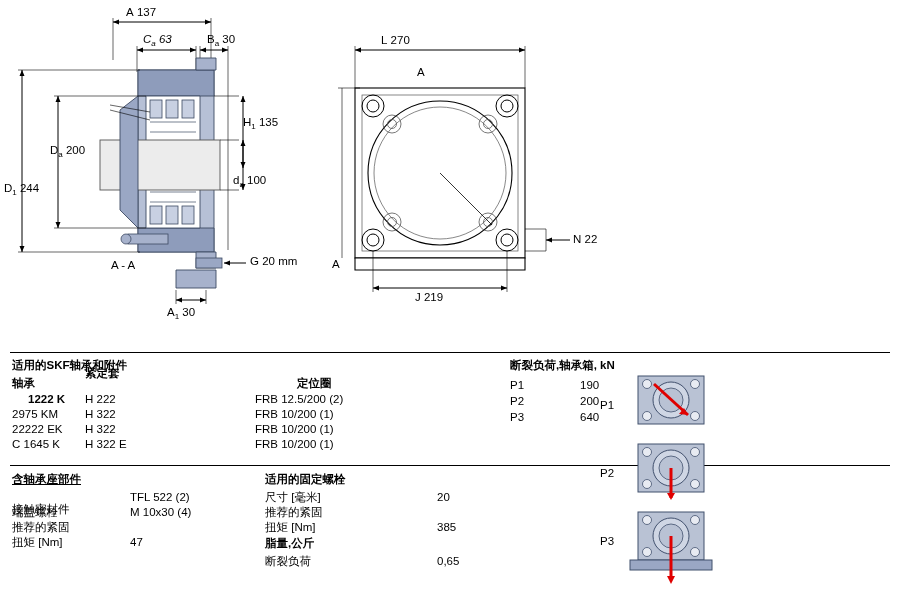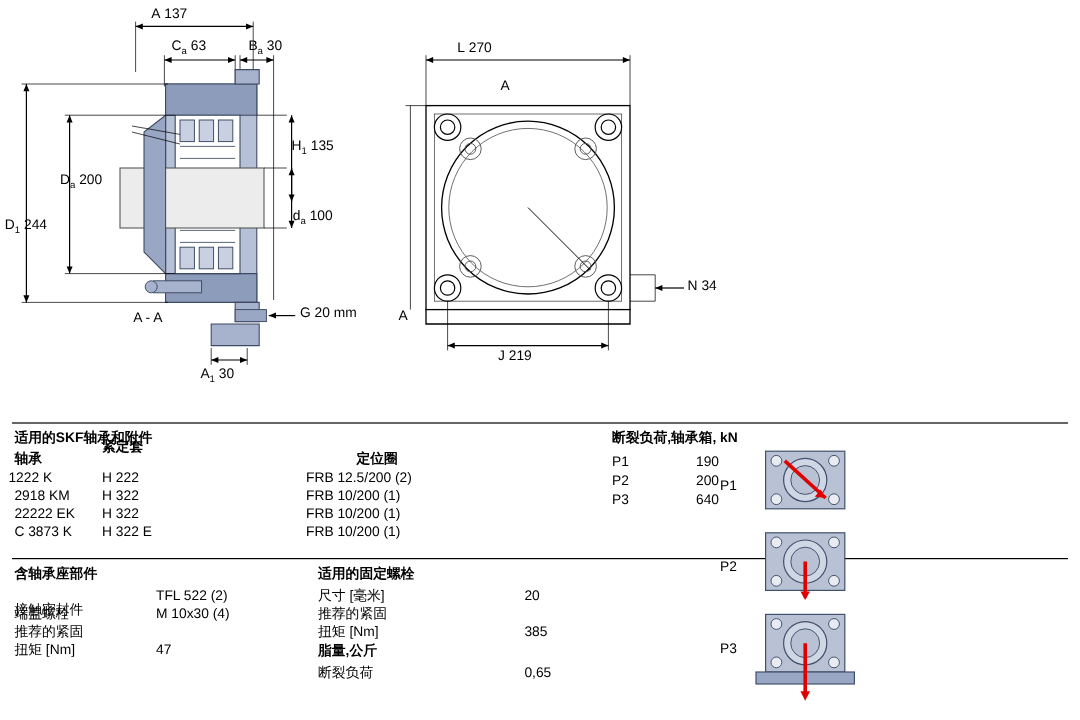--- a/index.html
+++ b/index.html
@@ -122,26 +122,26 @@
         <path d="M206 300 l-6 -2.5 v5 z" fill="#000" stroke="none"></path>
         <line x1="176" y1="290" x2="176" y2="304" stroke-width="0.6"></line>
         <line x1="206" y1="290" x2="206" y2="304" stroke-width="0.6"></line>
 
         <line x1="110" y1="105" x2="150" y2="112" stroke-width="0.6"></line>
         <line x1="110" y1="110" x2="150" y2="120" stroke-width="0.6"></line>
       </g>
     </svg>
 
     <div class="abs lbl" style="left:126px;top:6px;"><span>A</span>&nbsp;<span>137</span></div>
-    <div class="abs lbl" style="left:143px;top:33px;">C<span class="sub">a</span>&nbsp;<span>63</span></div>
+    <div class="abs lbl" style="left:143px;top:33px;font-style:italic;">C<span class="sub">a</span>&nbsp;<span>63</span></div>
     <div class="abs lbl" style="left:207px;top:33px;">B<span class="sub">a</span>&nbsp;<span>30</span></div>
     <div class="abs lbl" style="left:243px;top:116px;">H<span class="sub">1</span>&nbsp;<span>135</span></div>
     <div class="abs lbl" style="left:50px;top:144px;">D<span class="sub">a</span>&nbsp;<span>200</span></div>
     <div class="abs lbl" style="left:4px;top:182px;">D<span class="sub">1</span>&nbsp;<span>244</span></div>
-    <div class="abs lbl" style="left:244px;top:174px;">d<span class="sub">a</span>&nbsp;<span>100</span></div>
+    <div class="abs lbl" style="left:233px;top:174px;">d<span class="sub">a</span>&nbsp;<span>100</span></div>
     <div class="abs lbl" style="left:250px;top:255px;"><span>G</span>&nbsp;<span>20 mm</span></div>
     <div class="abs lbl" style="left:167px;top:306px;">A<span class="sub">1</span>&nbsp;<span>30</span></div>
     <div class="abs lbl" style="left:111px;top:259px;"><span>A - A</span></div>
   </div>
 
   <div class="abs" style="left:320px;top:0;width:300px;height:330px;">
     <svg width="300" height="330" viewBox="0 0 300 330">
       <g stroke="#000" fill="none" stroke-width="1">
 
         <line x1="35" y1="50" x2="205" y2="50"></line>
@@ -194,49 +194,49 @@
         <line x1="53" y1="288" x2="187" y2="288"></line>
         <path d="M53 288 l6 -2.5 v5 z" fill="#000" stroke="none"></path>
         <path d="M187 288 l-6 -2.5 v5 z" fill="#000" stroke="none"></path>
         <line x1="53" y1="251" x2="53" y2="292" stroke-width="0.6"></line>
         <line x1="187" y1="251" x2="187" y2="292" stroke-width="0.6"></line>
       </g>
     </svg>
     <div class="abs lbl" style="left:61px;top:34px;"><span>L</span>&nbsp;<span>270</span></div>
     <div class="abs lbl" style="left:97px;top:66px;"><span>A</span></div>
     <div class="abs lbl" style="left:12px;top:258px;"><span>A</span></div>
-    <div class="abs lbl" style="left:253px;top:233px;"><span>N</span>&nbsp;<span>34</span></div>
+    <div class="abs lbl" style="left:253px;top:233px;"><span>N</span>&nbsp;<span>22</span></div>
     <div class="abs lbl" style="left:95px;top:291px;"><span>J</span>&nbsp;<span>219</span></div>
   </div>
 
   <div class="hr" style="left:10px;top:352px;width:880px;"></div>
 
   <div class="tbl bold" style="left:12px;top:358px;">适用的SKF轴承和附件</div>
   <div class="tbl bold" style="left:12px;top:376px;">轴承</div>
   <div class="tbl bold" style="left:85px;top:366px;">紧定套</div>
   <div class="tbl bold" style="left:255px;top:376px;margin-left:42px;">定位圈</div>
 
-  <div class="tbl" style="left:7px;top:392px;">1222 K</div>
+  <div class="tbl" style="left:28px;top:392px;font-weight:bold;">1222 K</div>
   <div class="tbl" style="left:85px;top:392px;">H 222</div>
   <div class="tbl" style="left:255px;top:392px;">FRB 12.5/200 (2)</div>
 
-  <div class="tbl" style="left:12px;top:407px;">2918 KM</div>
+  <div class="tbl" style="left:12px;top:407px;">2975 KM</div>
   <div class="tbl" style="left:85px;top:407px;">H 322</div>
   <div class="tbl" style="left:255px;top:407px;">FRB 10/200 (1)</div>
 
   <div class="tbl" style="left:12px;top:422px;">22222 EK</div>
   <div class="tbl" style="left:85px;top:422px;">H 322</div>
   <div class="tbl" style="left:255px;top:422px;">FRB 10/200 (1)</div>
 
-  <div class="tbl" style="left:12px;top:437px;">C 3873 K</div>
+  <div class="tbl" style="left:12px;top:437px;">C 1645 K</div>
   <div class="tbl" style="left:85px;top:437px;">H 322 E</div>
   <div class="tbl" style="left:255px;top:437px;">FRB 10/200 (1)</div>
 
   <div class="hr" style="left:10px;top:465px;width:880px;"></div>
-  <div class="tbl bold" style="left:12px;top:472px;">含轴承座部件</div>
+  <div class="tbl bold" style="left:12px;top:472px;text-decoration:underline;">含轴承座部件</div>
   <div class="tbl" style="left:12px;top:502px;">接触密封件</div>
   <div class="tbl" style="left:130px;top:490px;">TFL 522 (2)</div>
   <div class="tbl" style="left:12px;top:505px;">端盖螺栓</div>
   <div class="tbl" style="left:130px;top:505px;">M 10x30 (4)</div>
   <div class="tbl" style="left:12px;top:520px;">推荐的紧固</div>
   <div class="tbl" style="left:12px;top:535px;">扭矩 [Nm]</div>
   <div class="tbl" style="left:130px;top:535px;">47</div>
 
   <div class="tbl bold" style="left:265px;top:472px;">适用的固定螺栓</div>
   <div class="tbl" style="left:265px;top:490px;">尺寸 [毫米]</div>

